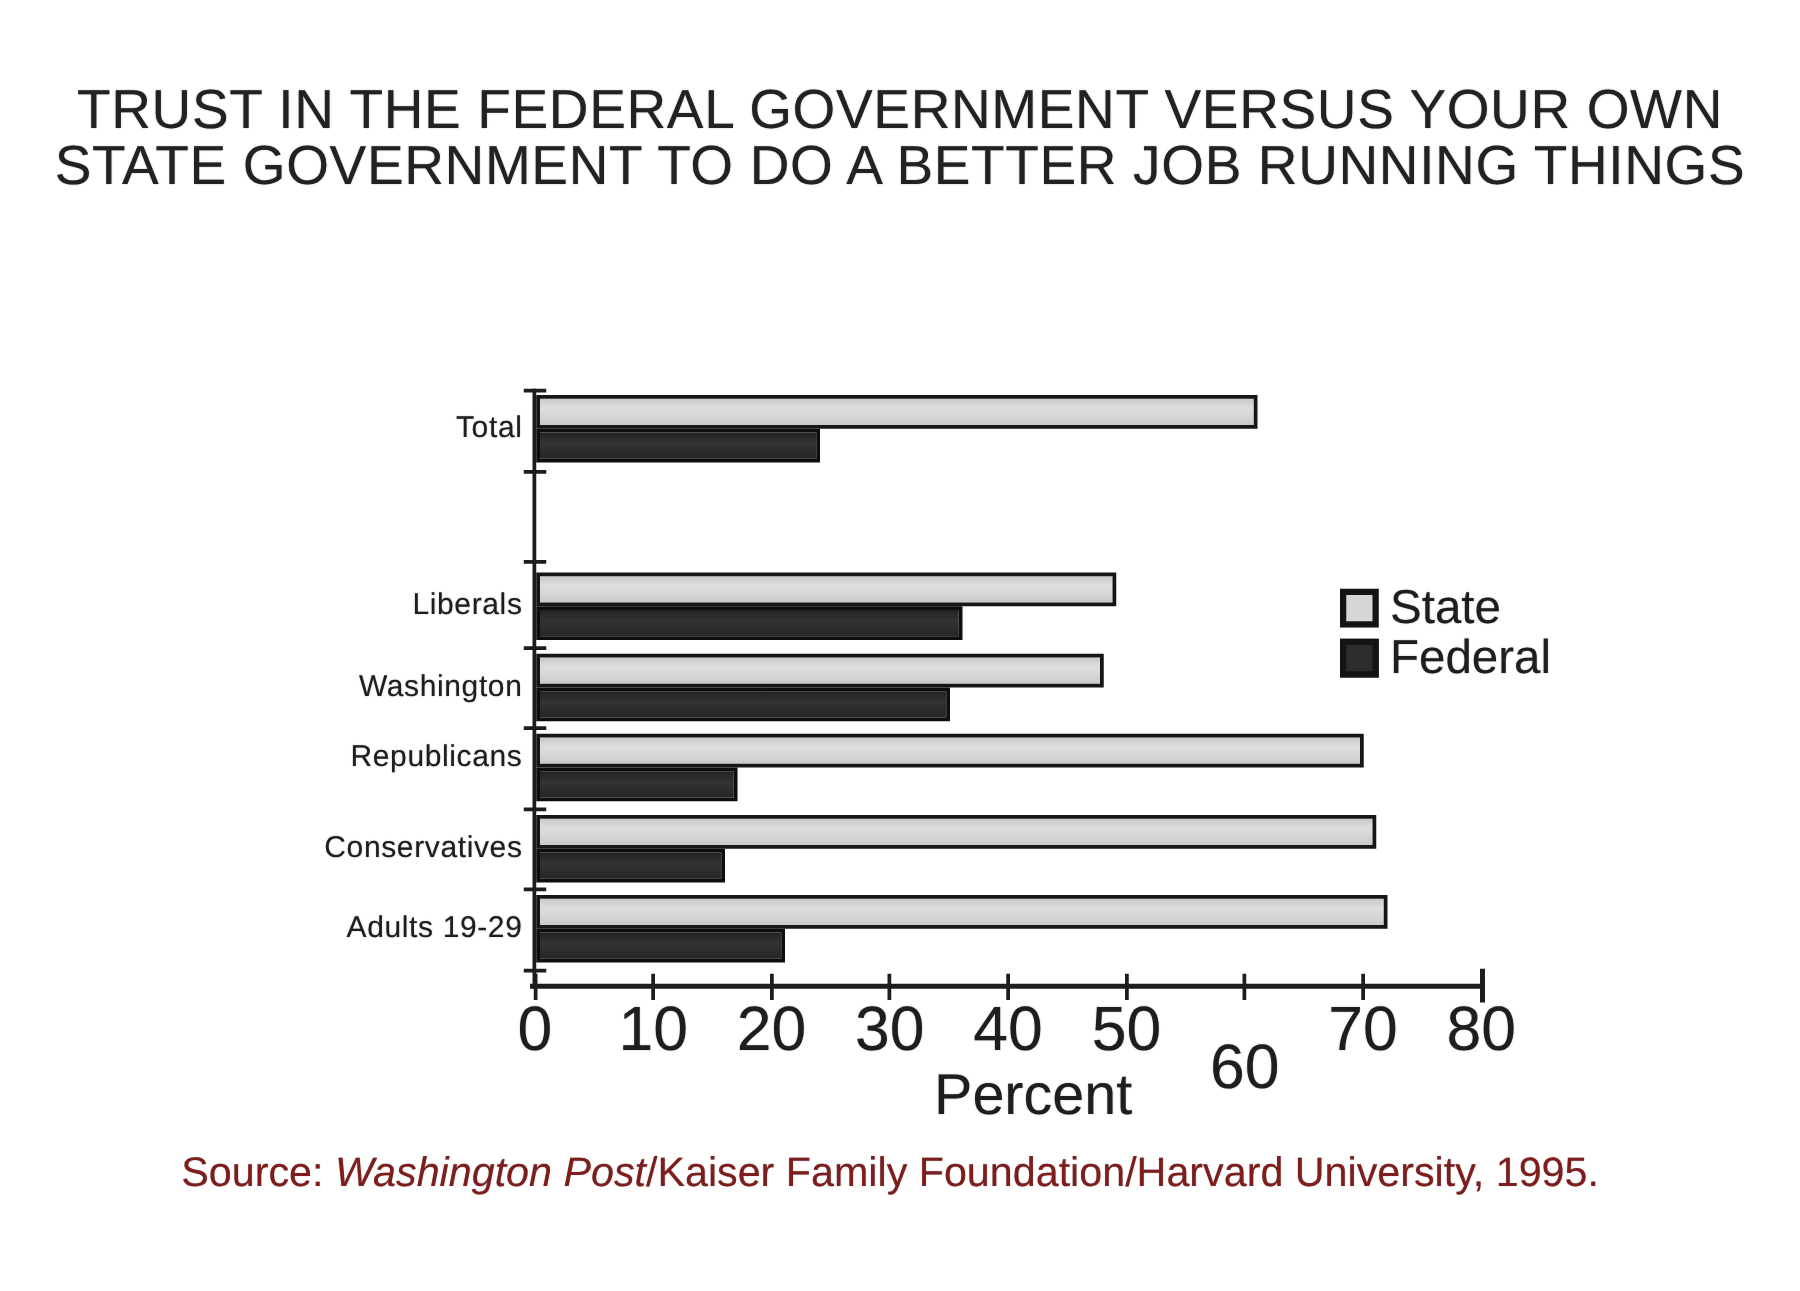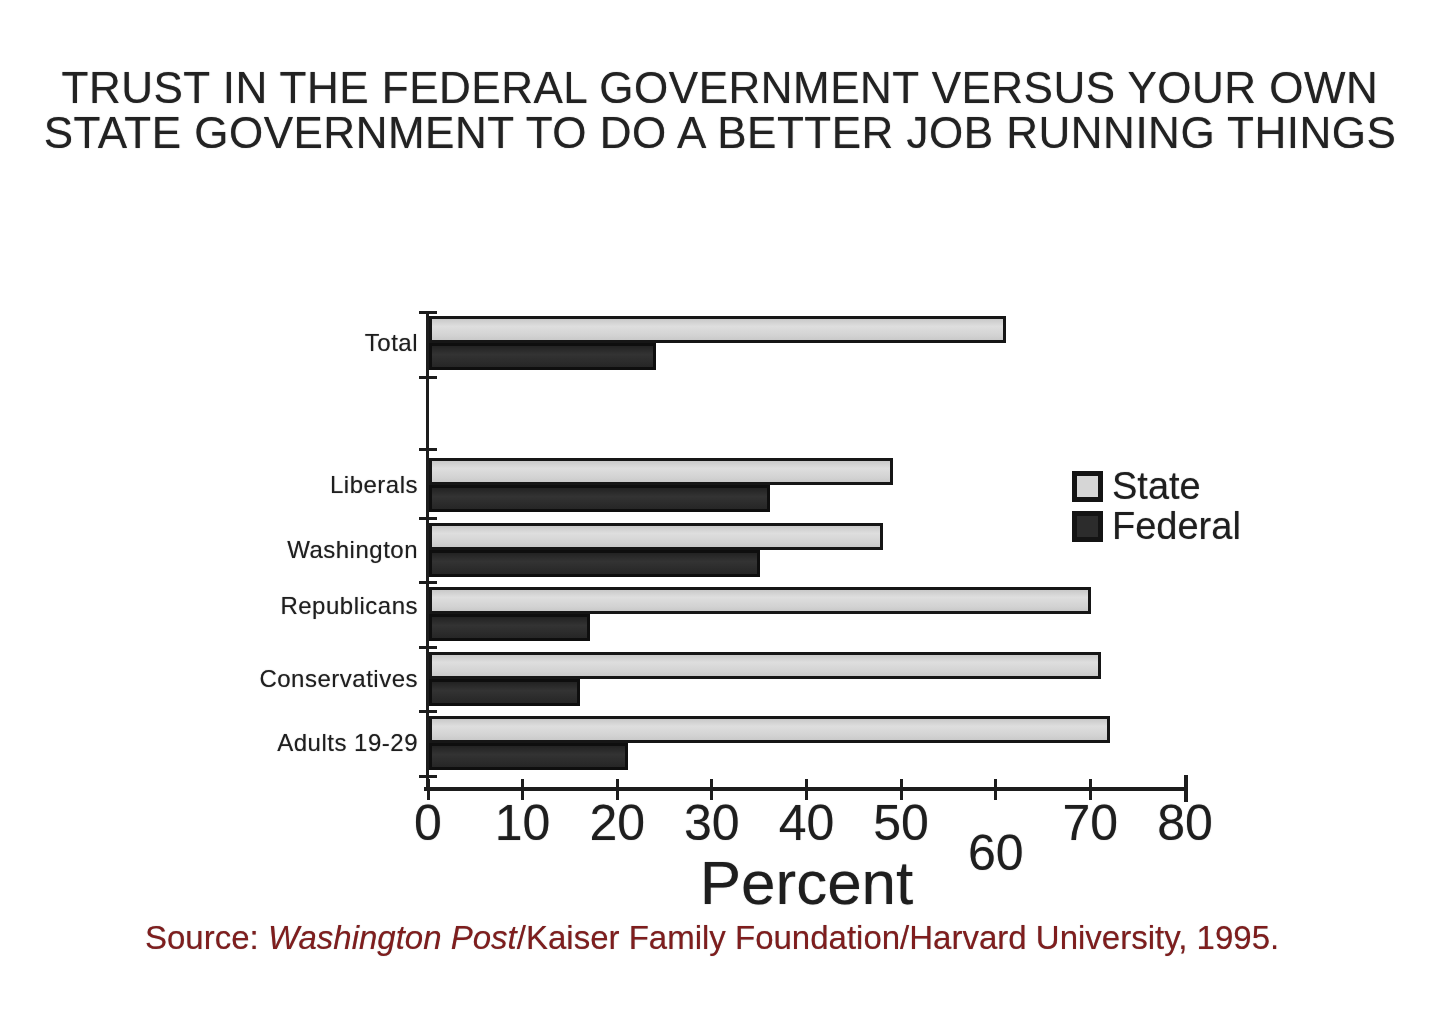--- a/index.html
+++ b/index.html
@@ -64,23 +64,23 @@
     transform:translateX(-50%);
     font-size:50px;line-height:1;
     color:#1e1e1e;
     text-shadow:0 0 1px rgba(20,20,20,0.5);
   }
   .ytick{
     position:absolute;left:419px;width:18px;height:3px;
     background:#1d1d1d;
   }
   .xlabel{
-    position:absolute;top:852px;left:428px;width:757px;
+    position:absolute;top:852px;left:448px;width:757px;
     text-align:center;
-    font-size:62px;line-height:1;
+    font-size:46px;line-height:1;
     color:#1e1e1e;
     text-shadow:0 0 1px rgba(20,20,20,0.5);
   }
   .legend{
     position:absolute;left:1072px;top:466px;
   }
   .legend-row{
     display:flex;align-items:center;
     height:40px;
   }

